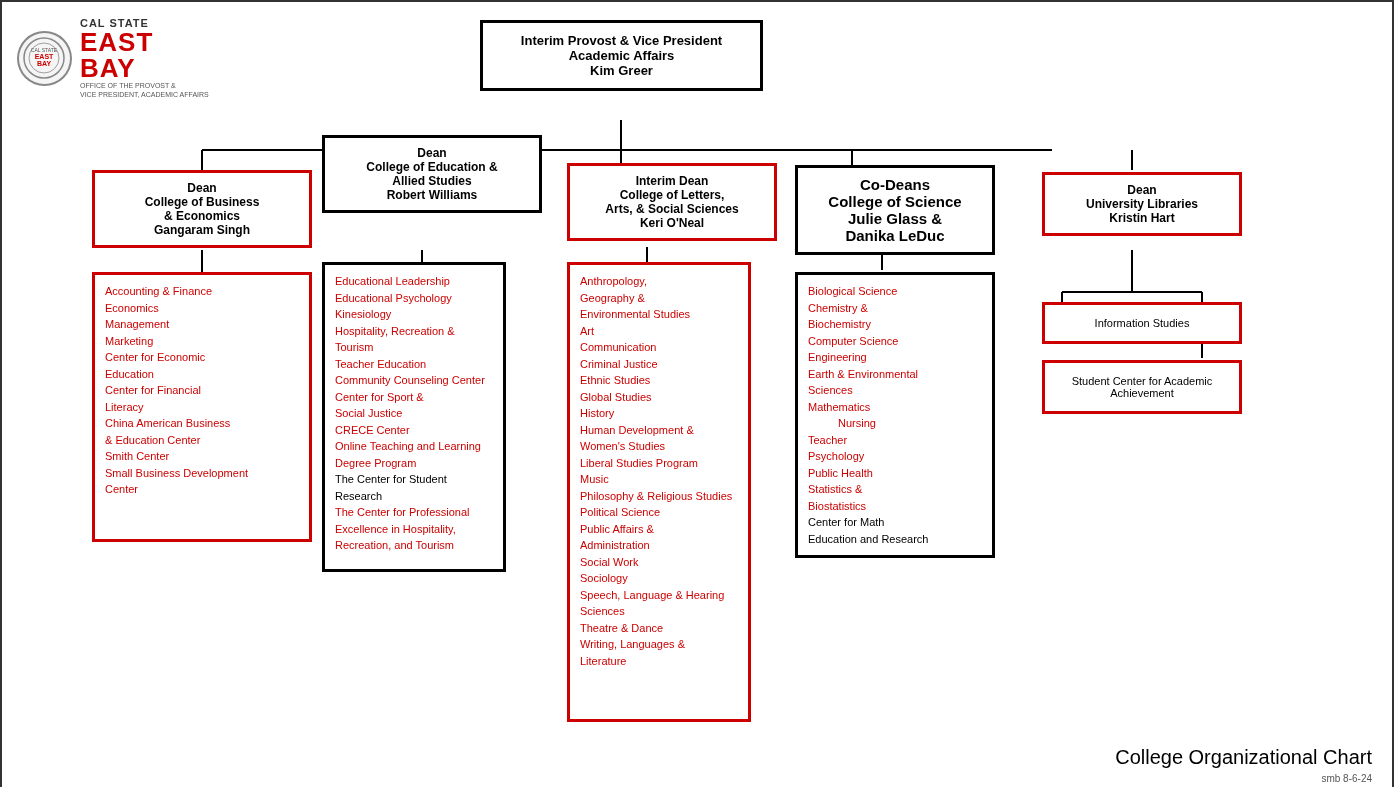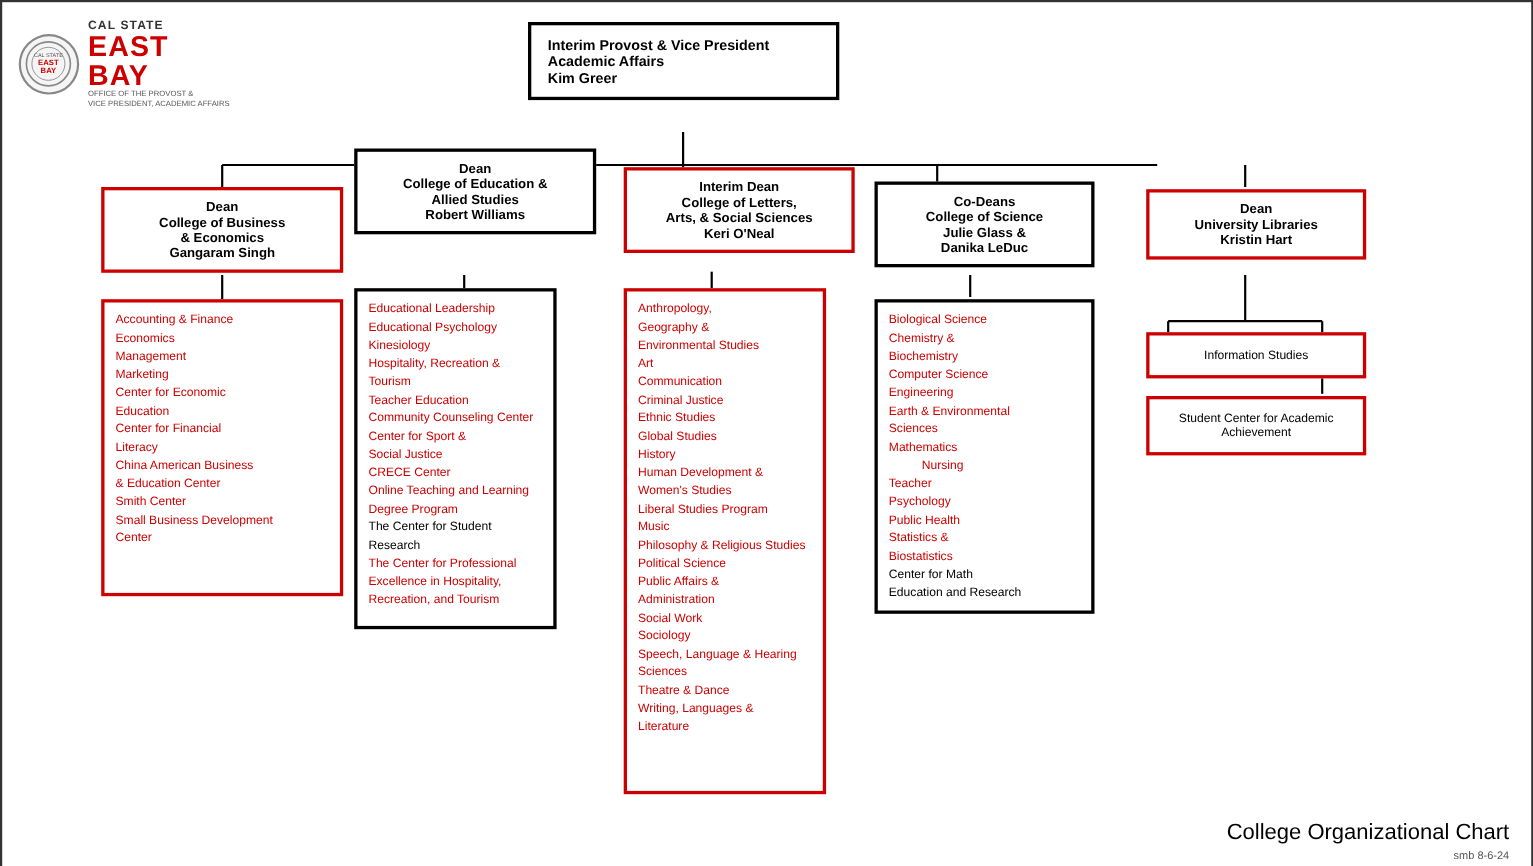--- a/index.html
+++ b/index.html
@@ -70,20 +70,21 @@
       line-height: 1.3;
     }
 
     
     .top-node {
       position: absolute;
       top: 15px;
       left: 480px;
       width: 280px;
       border: 3px solid #000;
+      text-align: center;
       padding: 10px 15px;
       background: #fff;
     }
 
     
     .dean-box {
       position: absolute;
       border: 3px solid #000;
       text-align: center;
       padding: 8px 10px;
@@ -238,21 +239,21 @@
     <span class="dept-item" style="color:#c00;">Social Justice</span>
     <span class="dept-item" style="color:#c00;">CRECE Center</span>
     <span class="dept-item" style="color:#c00;">Online Teaching and Learning</span>
     <span class="dept-item" style="color:#c00;">Degree Program</span>
     <span class="dept-item">The Center for Student Research</span>
     <span class="dept-item" style="color:#c00;">The Center for Professional</span>
     <span class="dept-item" style="color:#c00;">Excellence in Hospitality,</span>
     <span class="dept-item" style="color:#c00;">Recreation, and Tourism</span>
   </div>
 
-  <div class="dean-box-red" style="top:150px; left:565px; width:210px;">
+  <div class="dean-box-red" style="top:161px; left:565px; width:210px;">
     <div class="bold" style="font-size:12px;">
       <span>Interim Dean</span><br>
       <span>College of Letters,</span><br>
       <span>Arts, &amp; Social Sciences</span><br>
       <span>Keri O'Neal</span>
     </div>
   </div>
 
   <div class="dept-box-red" style="top:260px; left:565px; width:184px; min-height:460px;">
     <span class="dept-item-red">Anthropology,</span>
@@ -275,21 +276,21 @@
     <span class="dept-item-red">Social Work</span>
     <span class="dept-item-red">Sociology</span>
     <span class="dept-item-red">Speech, Language &amp;  Hearing</span>
     <span class="dept-item-red">Sciences</span>
     <span class="dept-item-red">Theatre &amp; Dance</span>
     <span class="dept-item-red">Writing, Languages &amp;</span>
     <span class="dept-item-red">Literature</span>
   </div>
 
   <div class="dean-box" style="top:163px; left:793px; width:200px;">
-    <div class="bold" style="font-size:12px;">
+    <div class="bold" style="font-size:15px;">
       <span>Co-Deans</span><br>
       <span>College of Science</span><br>
       <span>Julie Glass &amp;</span><br>
       <span>Danika LeDuc</span>
     </div>
   </div>
 
   <div class="dept-box" style="top:270px; left:793px; width:200px; min-height:270px;">
     <span class="dept-item" style="color:#c00;">Biological Science</span>
     <span class="dept-item" style="color:#c00;">Chemistry &amp;</span>

